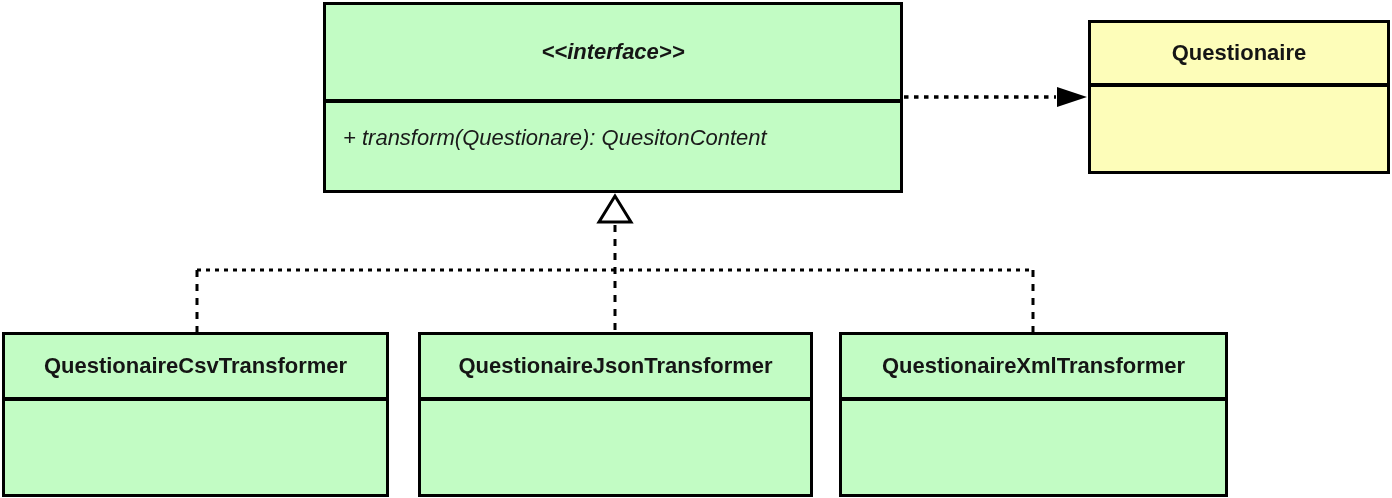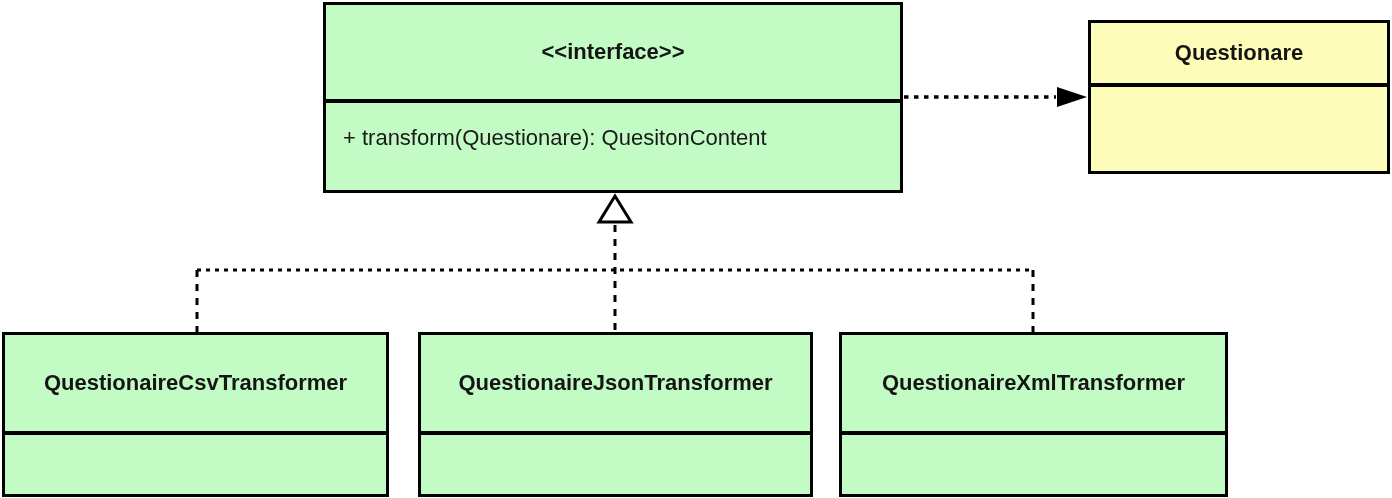--- a/index.html
+++ b/index.html
@@ -39,37 +39,37 @@
     color: #151515;
     line-height: 40px;
     text-align: center;
   }
   .box-body {
     flex: 1;
     box-sizing: border-box;
   }
 
   
-  .interface-box { left: 323px; top: 2px; width: 580px; height: 191px; }
+  .interface-box { left: 323px; top: 2px; width: 580px; height: 191px; font-style: italic; }
   .interface-box .box-title { height: 98px; }
   .interface-box .box-body {
     font-size: 22px;
     font-weight: normal;
     color: #1a1a1a;
     padding: 22px 0 0 17px;
     line-height: 26px;
   }
 
   
   .questionaire-box { left: 1088px; top: 20px; width: 302px; height: 154px; }
   .questionaire-box .box-title { height: 64px; }
 
   
   .subclass-box { top: 332px; height: 165px; }
-  .subclass-box .box-title { height: 100px; }
+  .subclass-box .box-title { height: 66px; }
   .subclass-csv  { left: 2px;   width: 387px; }
   .subclass-json { left: 418px; width: 395px; }
   .subclass-xml  { left: 839px; width: 389px; }
 
   
   .connector-layer {
     position: absolute;
     left: 0; top: 0;
     width: 1392px;
     height: 498px;
@@ -101,21 +101,21 @@
     <div class="box-title">
       <span>&lt;&lt;interface&gt;&gt;</span>
     </div>
     <div class="box-body">
       <span>+ transform(Questionare): QuesitonContent</span>
     </div>
   </div>
 
   <div class="uml-box fill-yellow questionaire-box">
     <div class="box-title">
-      <span>Questionare</span>
+      <span>Questionaire</span>
     </div>
     <div class="box-body"></div>
   </div>
 
   <div class="uml-box fill-green subclass-box subclass-csv">
     <div class="box-title">
       <span>QuestionaireCsvTransformer</span>
     </div>
     <div class="box-body"></div>
   </div>

